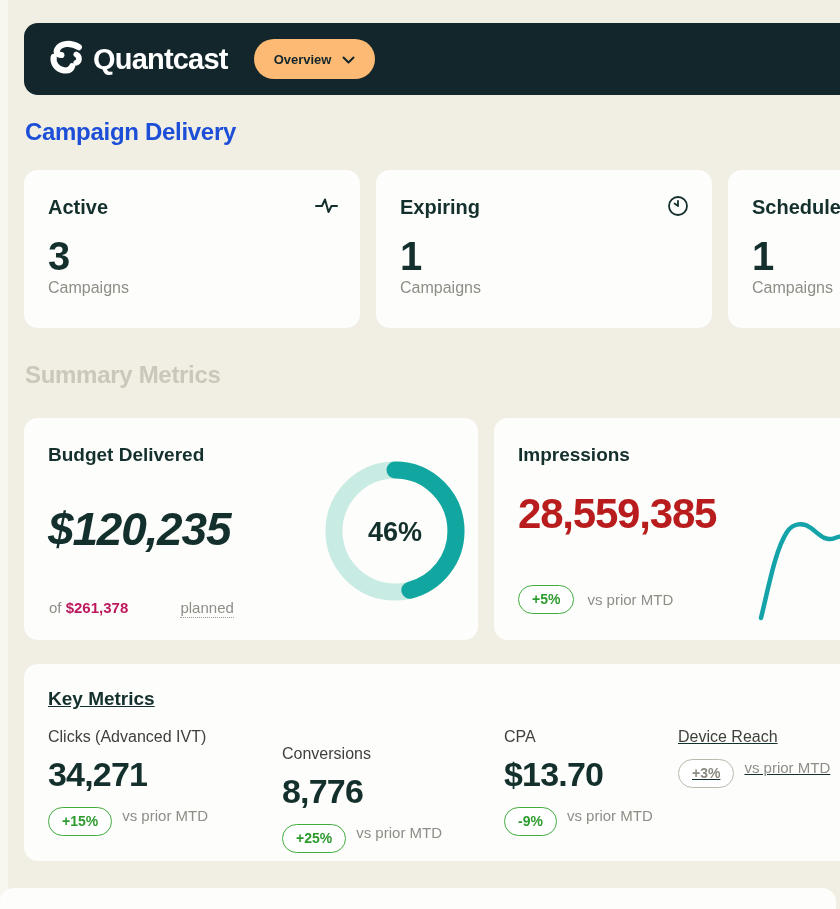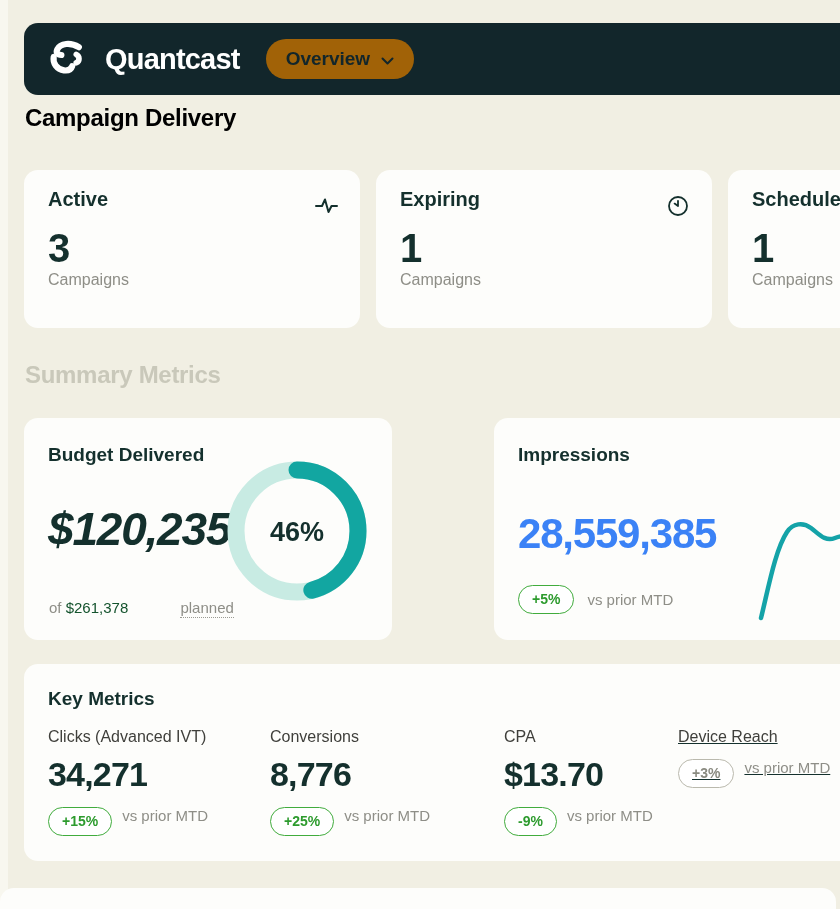--- a/index.html
+++ b/index.html
@@ -12,71 +12,71 @@
     color:#14302d;
   }
   .left-strip { position:absolute; left:0; top:0; width:8px; height:100%; background:#f8f7ef; }
 
   
   .app-header {
     position:absolute; left:24px; top:23px; width:830px; height:72px;
     background:#12262b; border-radius:14px;
     display:flex; align-items:center; padding-left:23px;
   }
-  .brand { display:flex; align-items:center; gap:21px; }
+  .brand { display:flex; align-items:center; gap:9px; }
   .brand-name { color:#ffffff; font-size:29px; font-weight:800; letter-spacing:-0.8px; }
   .nav-pill {
-    margin-left:26px; background:#a16207; border:none; cursor:pointer;
+    margin-left:26px; background:#fdba74; border:none; cursor:pointer;
     height:40px; border-radius:999px; padding:0 20px;
     display:flex; align-items:center; gap:11px;
-    font-family:inherit; font-size:19px; font-weight:700; color:#12262b;
+    font-family:inherit; font-size:13px; font-weight:700; color:#12262b;
   }
 
   
   .section-title { position:absolute; left:25px; font-size:24px; font-weight:800; letter-spacing:-0.3px; }
-  .section-title.delivery { top:104px; color:#000000;text-align:right; }
+  .section-title.delivery { top:118px; color:#1d4ed8;text-align:right; }
   .section-title.summary  { top:361px; color:#c9c8ba; }
 
   
   .card { position:absolute; background:#fdfdfb; border-radius:14px; }
 
   
-  .dcard { top:170px; width:336px; height:158px; padding:18px 24px; }
+  .dcard { top:170px; width:336px; height:158px; padding:26px 24px; }
   .dcard .dtitle { font-size:20px; font-weight:700; color:#14302d; }
   .dcard .dicon { position:absolute; top:24px; right:22px; width:24px; height:24px; }
   .dcard .dvalue { margin-top:15px; font-size:40px; font-weight:800; color:#14302d; letter-spacing:-0.5px; }
   .dcard .dunit { font-size:16px; color:#8e8e87; }
 
   
-  .mcard { top:418px; height:222px; width:368px; }
+  .mcard { top:418px; height:222px; width:454px; }
   .mtitle { position:absolute; left:24px; top:26px; font-size:19px; font-weight:700; color:#14302d; }
   .big-amount { position:absolute; left:24px; top:84px; font-size:46px; font-weight:800; letter-spacing:-1.2px; color:#14302d;font-style:italic; }
   .budget-sub { position:absolute; left:25px; bottom:24px; font-size:15px; color:#8e8e87; }
-  .budget-sub .amt { color:#14532d; font-weight:400; }
+  .budget-sub .amt { color:#be185d; font-weight:700; }
   .budget-sub .planned { border-bottom:1.5px dotted #9a9a92; padding-bottom:1px;margin-left:48px; }
-  .donut-wrap { position:absolute; top:37px; right:19px; width:152px; height:152px; }
-
-  .imp-value { position:absolute; left:24px; top:92px; font-size:42px; font-weight:800; letter-spacing:-1.2px; color:#3b82f6; }
+  .donut-wrap { position:absolute; top:37px; right:7px; width:152px; height:152px; }
+
+  .imp-value { position:absolute; left:24px; top:72px; font-size:42px; font-weight:800; letter-spacing:-1.2px; color:#b91c1c; }
   .badge-row { position:absolute; left:24px; bottom:26px; display:flex; align-items:center; gap:13px; }
   .badge {
     display:inline-block; border-radius:999px; padding:5px 13px 6px;
     font-size:14px; font-weight:600; border:1.5px solid transparent; background:#fff;
   }
   .badge.green   { color:#2d9b2e; border-color:#41ac3d; }
   .badge.neutral { color:#8a8a80; border-color:#bab9ad; }
   .compare { font-size:15px; color:#8e8e87; }
   .sparkline { position:absolute; left:258px; top:98px; width:124px; height:124px; }
 
   
   .kcard { top:664px; width:836px; height:197px; }
   .kcol { position:absolute; top:64px; }
   .kcol .klabel { font-size:16px; color:#3f3f3b; }
   .kcol .kvalue { margin-top:9px; font-size:34px; font-weight:800; letter-spacing:-0.8px; color:#14302d; }
   .kcol .krow { margin-top:13px; display:flex; gap:10px; }
-  .kcol0 { left:24px; } .kcol1 { left:246px; } .kcol2 { left:480px; } .kcol3 { left:654px;text-decoration:underline; }
+  .kcol0 { left:24px; } .kcol1 { left:258px;margin-top:17px; } .kcol2 { left:480px; } .kcol3 { left:654px;text-decoration:underline; }
 
   .bottom-card { top:888px; width:836px; height:40px; border-radius:14px 14px 0 0; }
 </style>
 </head>
 <body>
 
 <div class="left-strip"></div>
 
 <header class="app-header">
   <div class="brand">
@@ -157,21 +157,21 @@
     <span class="compare">vs prior MTD</span>
   </div>
   <div class="sparkline">
     <svg width="124" height="124" viewBox="0 0 124 124" fill="none">
       <path id="spark-path" stroke="#14a3a8" stroke-width="4.5" stroke-linecap="round" fill="none" d="M9,102 C16,74 23,34 35,16 C41,7 51,6 59,12 C67,18 73,26 83,22 C93,18 101,20 109,24 C113,26 117,26 121,24"></path>
     </svg>
   </div>
 </div>
 
 <div class="card kcard" style="left:24px;">
-  <div class="mtitle" style="top:24px;">Key Metrics</div>
+  <div class="mtitle" style="top:24px;text-decoration:underline;">Key Metrics</div>
 
   <div class="kcol kcol0">
     <div class="klabel">Clicks (Advanced IVT)</div>
     <div class="kvalue">34,271</div>
     <div class="krow">
       <span class="badge green">+15%</span>
       <span class="compare">vs prior MTD</span>
     </div>
   </div>
 

